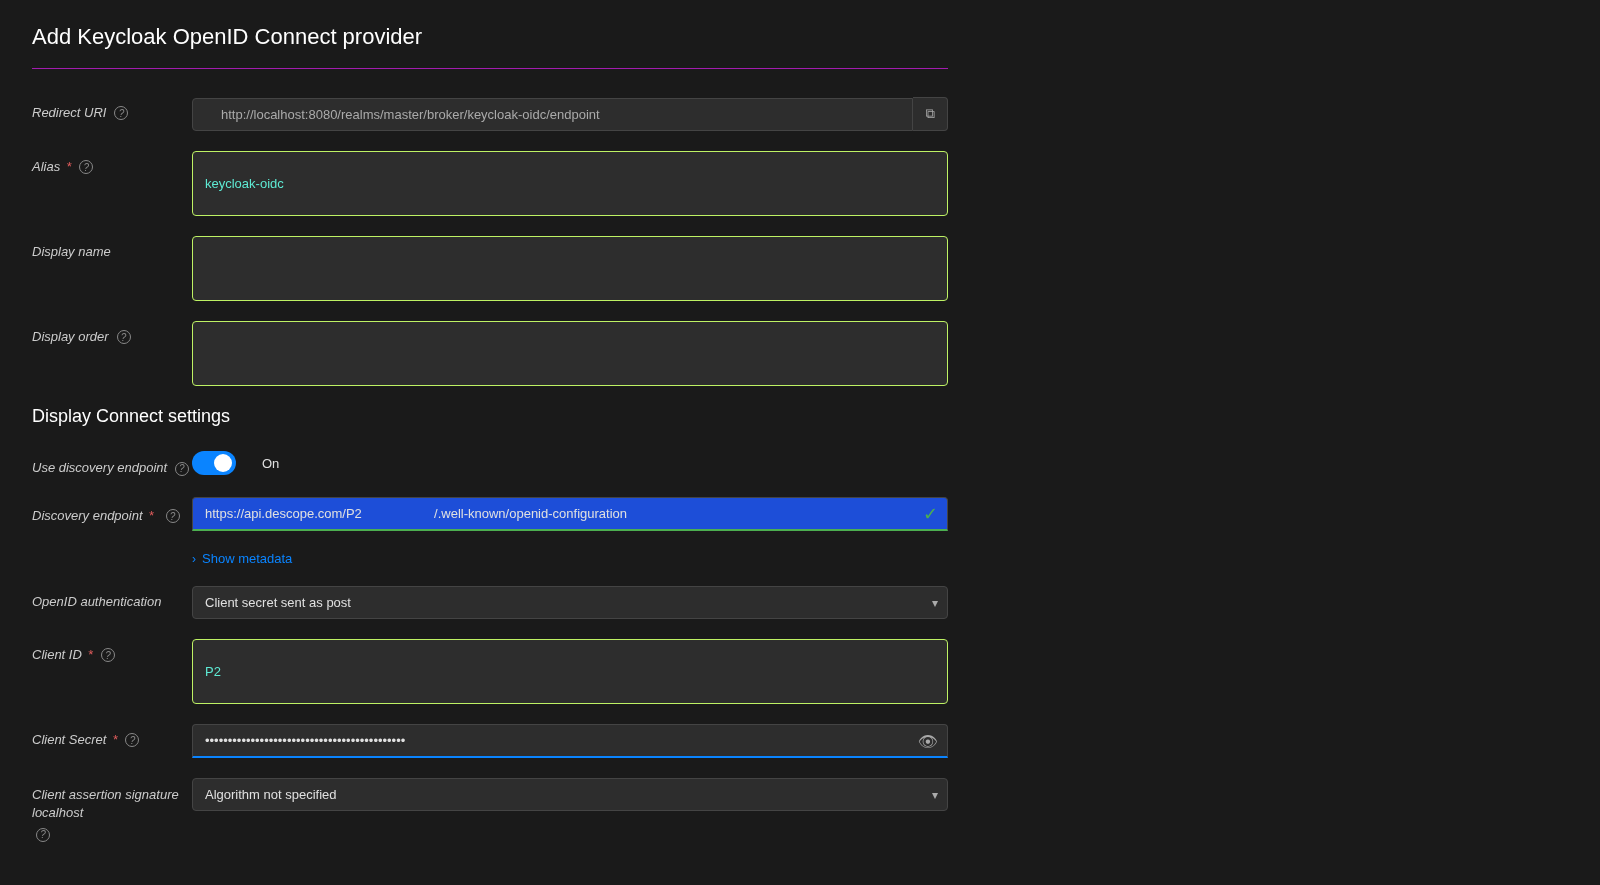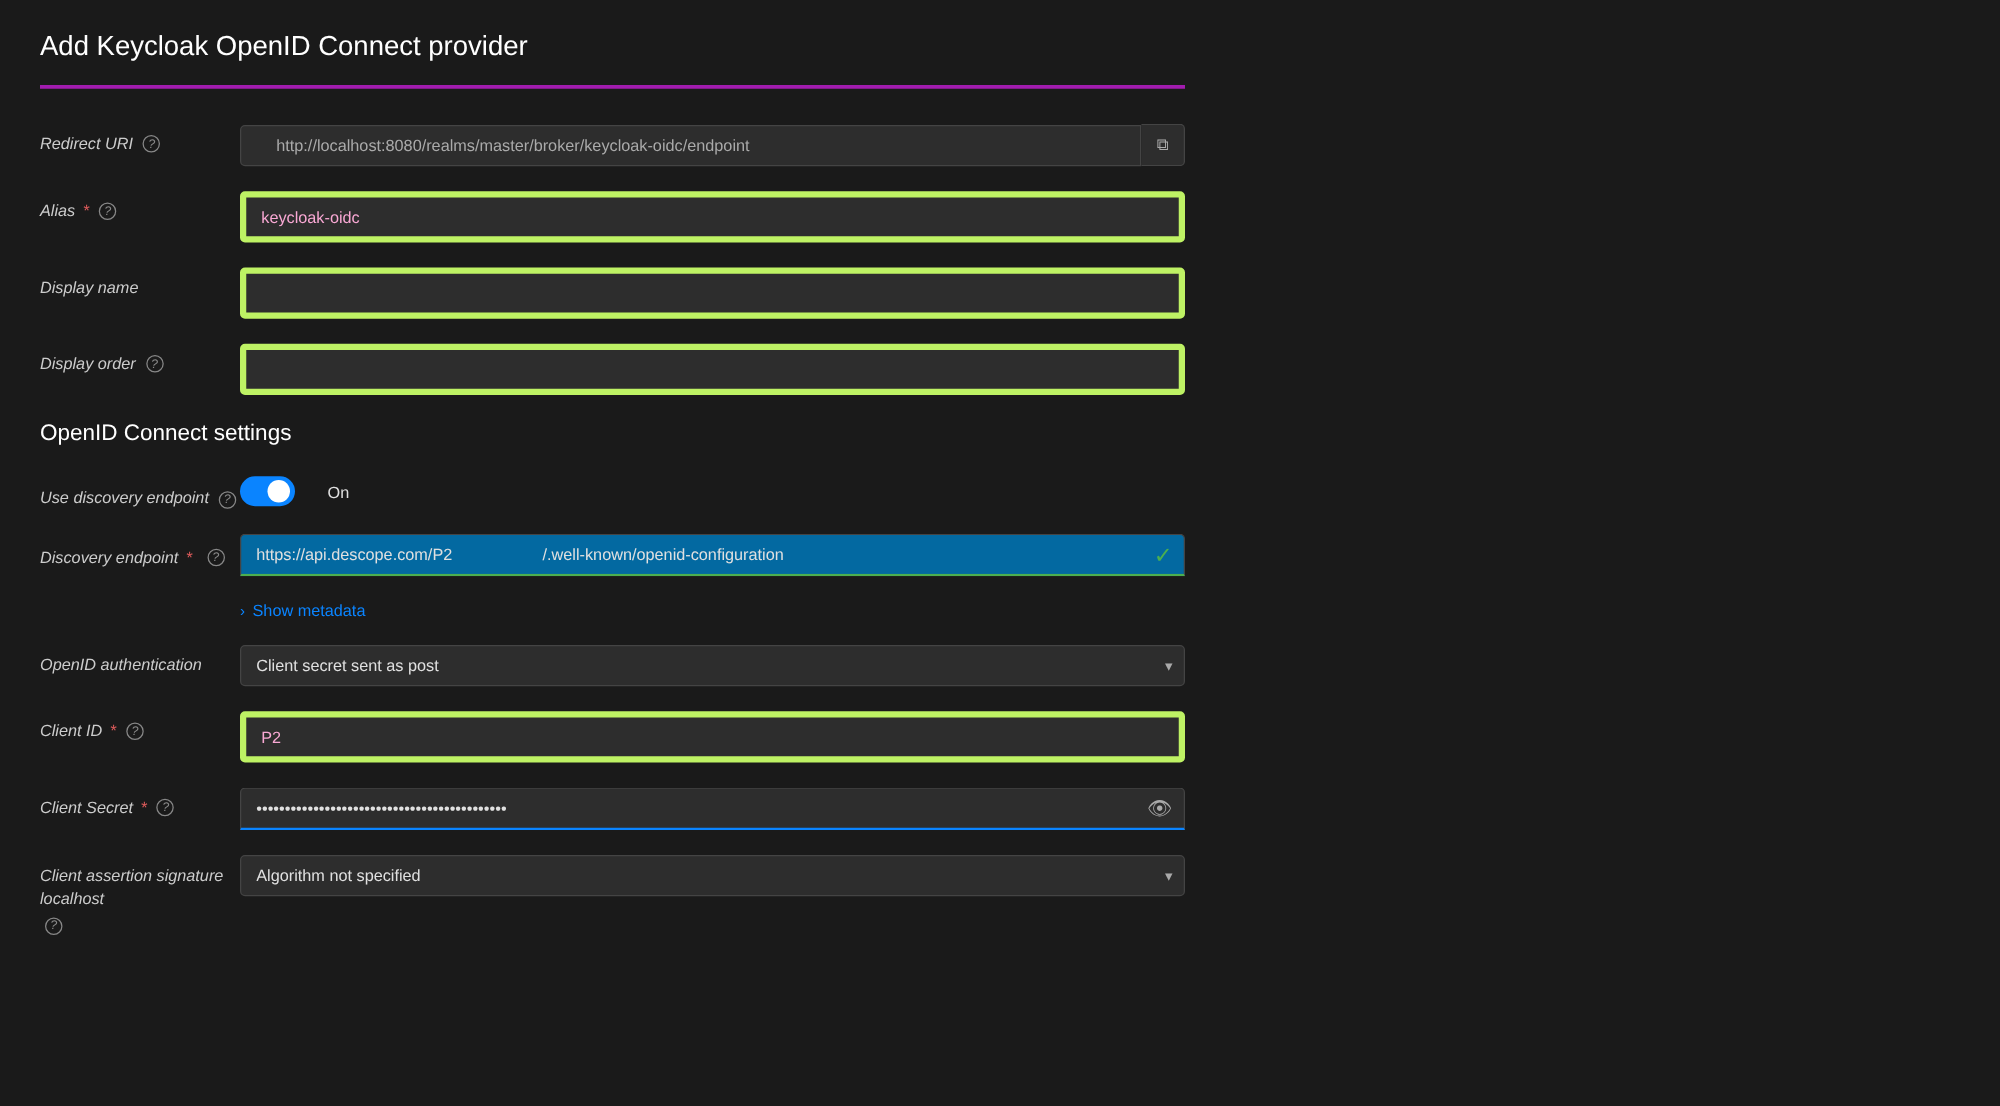--- a/index.html
+++ b/index.html
@@ -14,21 +14,21 @@
     .page-container {
       padding: 24px 32px;
       max-width: 980px;
     }
     .page-title {
       font-size: 22px;
       font-weight: 500;
       color: #ffffff;
       margin-bottom: 28px;
       padding-bottom: 18px;
-      border-bottom: 3px solid #a21caf;
+      border-bottom: 1px solid #a21caf;
     }
     .form-row {
       display: flex;
       align-items: flex-start;
       margin-bottom: 20px;
     }
     .form-label {
       width: 160px;
       min-width: 160px;
       padding-top: 8px;
@@ -58,24 +58,24 @@
       margin-left: 4px;
       margin-top: 1px;
     }
     .form-control-wrapper {
       flex: 1;
       position: relative;
     }
     .form-input {
       width: 100%;
       background-color: #2d2d2d;
-      border: 5px solid #bef264;
+      border: 1px solid #bef264;
       border-radius: 4px;
-      color: #f9a8d4;
-      padding: 8px 12px;
+      color: #5eead4;
+      padding: 24px 12px;
       font-size: 13px;
       outline: none;
     }
     .redirect-uri-wrapper {
       display: flex;
       align-items: center;
       gap: 0;
     }
     .redirect-uri-input {
       flex: 1;
@@ -142,21 +142,21 @@
     }
     .toggle-on-text {
       color: #e0e0e0;
       font-size: 13px;
     }
     .discovery-wrapper {
       position: relative;
     }
     .discovery-input {
       width: 100%;
-      background-color: #0369a1;
+      background-color: #1d4ed8;
       border: 1px solid #444;
       border-bottom: 2px solid #4caf50;
       border-radius: 4px 4px 0 0;
       color: #e0e0e0;
       padding: 8px 40px 8px 12px;
       font-size: 13px;
       outline: none;
     }
     .discovery-check {
       position: absolute;
@@ -281,21 +281,21 @@
   <div class="form-row">
     <div class="form-label">
       <span>Display order</span>
       <span class="info-icon">?</span>
     </div>
     <div class="form-control-wrapper">
       <input class="form-input" type="text" style="">
     </div>
   </div>
 
-  <div class="section-heading">OpenID Connect settings</div>
+  <div class="section-heading">Display Connect settings</div>
 
   <div class="form-row">
     <div class="form-label multi-line-label">
       <div>
         <span>Use discovery endpoint</span>
         <span class="info-icon">?</span>
       </div>
     </div>
     <div class="form-control-wrapper">
       <div class="toggle-control">

